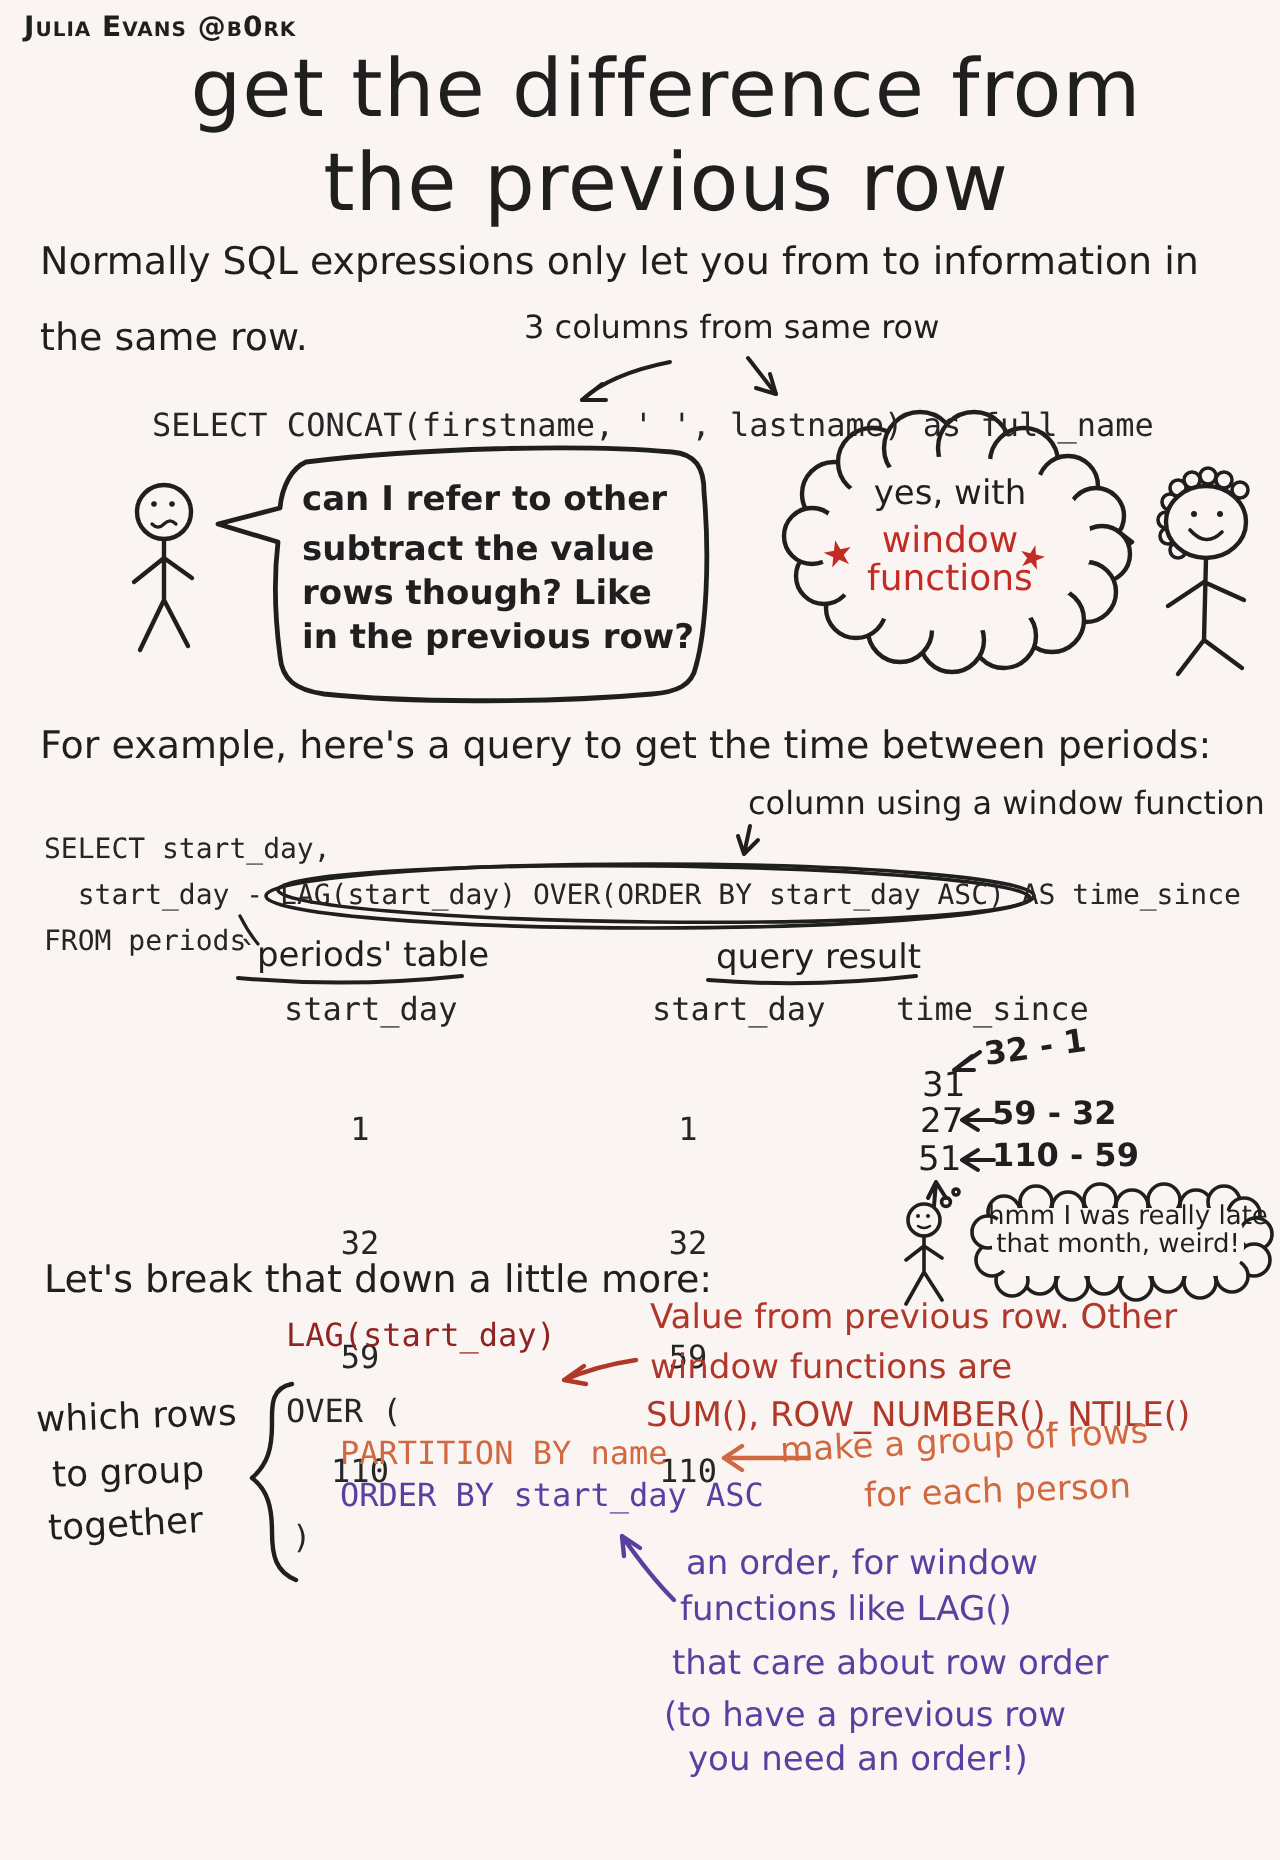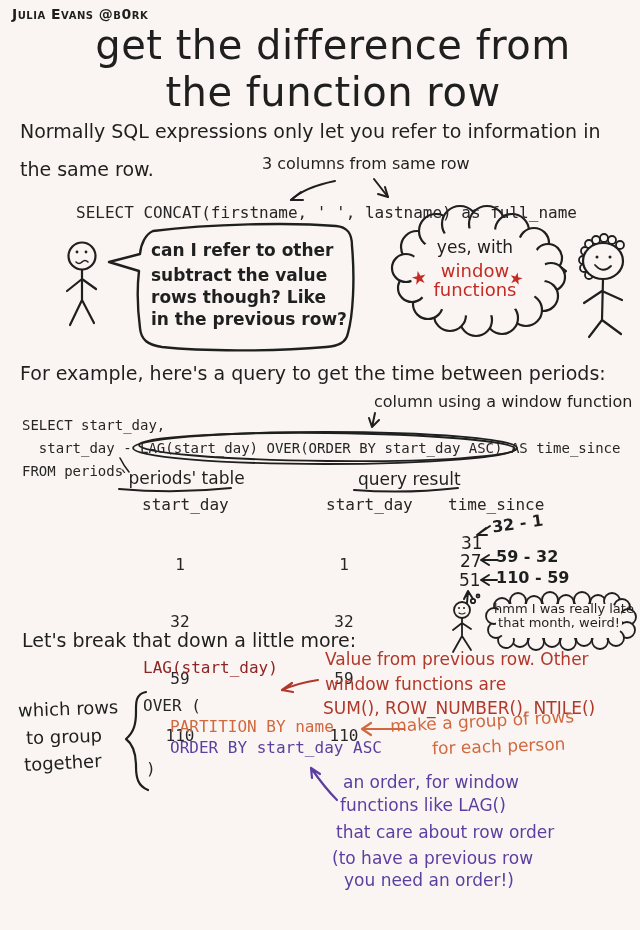--- a/index.html
+++ b/index.html
@@ -191,24 +191,24 @@
 
     <g stroke-width="2.2">
       <path class="s-purple" d="M 337 800 Q 325 788 311 768 M 311 768 l 1 10 M 311 768 l 9 6"></path>
     </g>
   </svg>
 
   <div class="abs txt hand byline" style="left:12px;top:6px;">Julia Evans @b0rk</div>
 
   <div class="abs txt hand title center" style="left:25px;top:22px;width:616px;">
     <div>get the difference from</div>
-    <div>the function row</div>
-  </div>
-
-  <div class="abs txt hand body-txt" style="left:20px;top:120px;">Normally SQL expressions only let you refer to information in</div>
+    <div>the previous row</div>
+  </div>
+
+  <div class="abs txt hand body-txt" style="left:20px;top:120px;">Normally SQL expressions only let you from to information in</div>
   <div class="abs txt hand body-txt" style="left:20px;top:158px;">the same row.</div>
   <div class="abs txt hand note" style="left:262px;top:154px;">3 columns from same row</div>
   <div class="abs txt mono code-lg" style="left:76px;top:203px;">SELECT CONCAT(firstname, ' ', lastname) as full_name</div>
 
   <div class="abs txt hand bubble-txt" style="left:151px;top:239px;">
     <div>can I refer to other</div>
     <div style="margin-top:3px;">subtract the value</div>
     <div>rows though? Like</div>
     <div>in the previous row?</div>
   </div>

